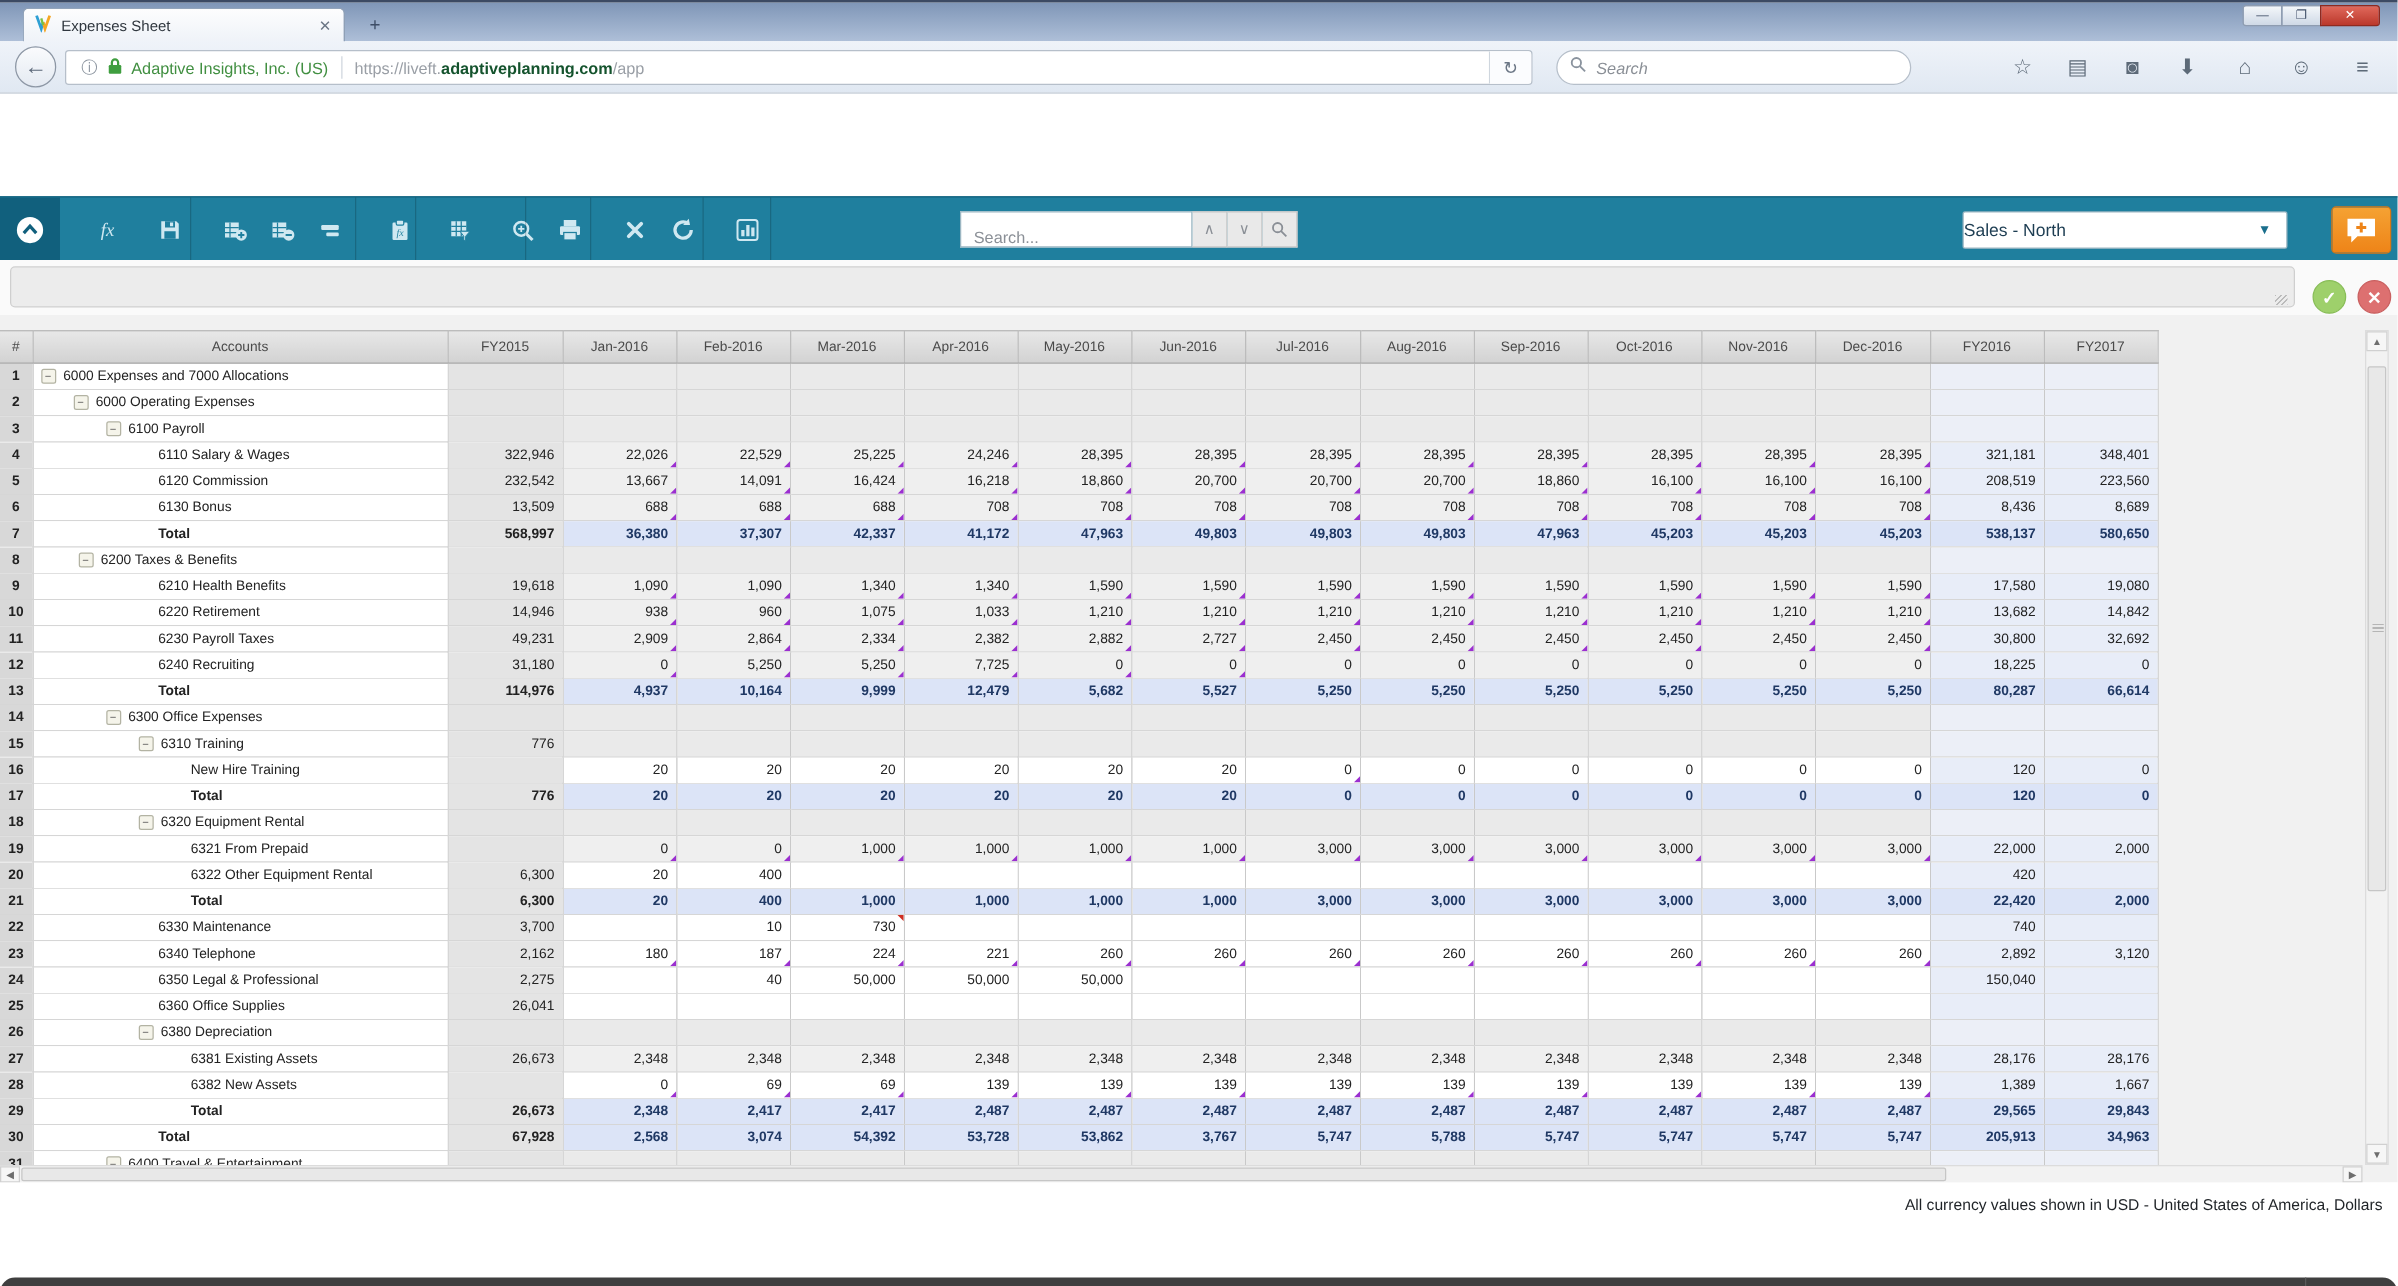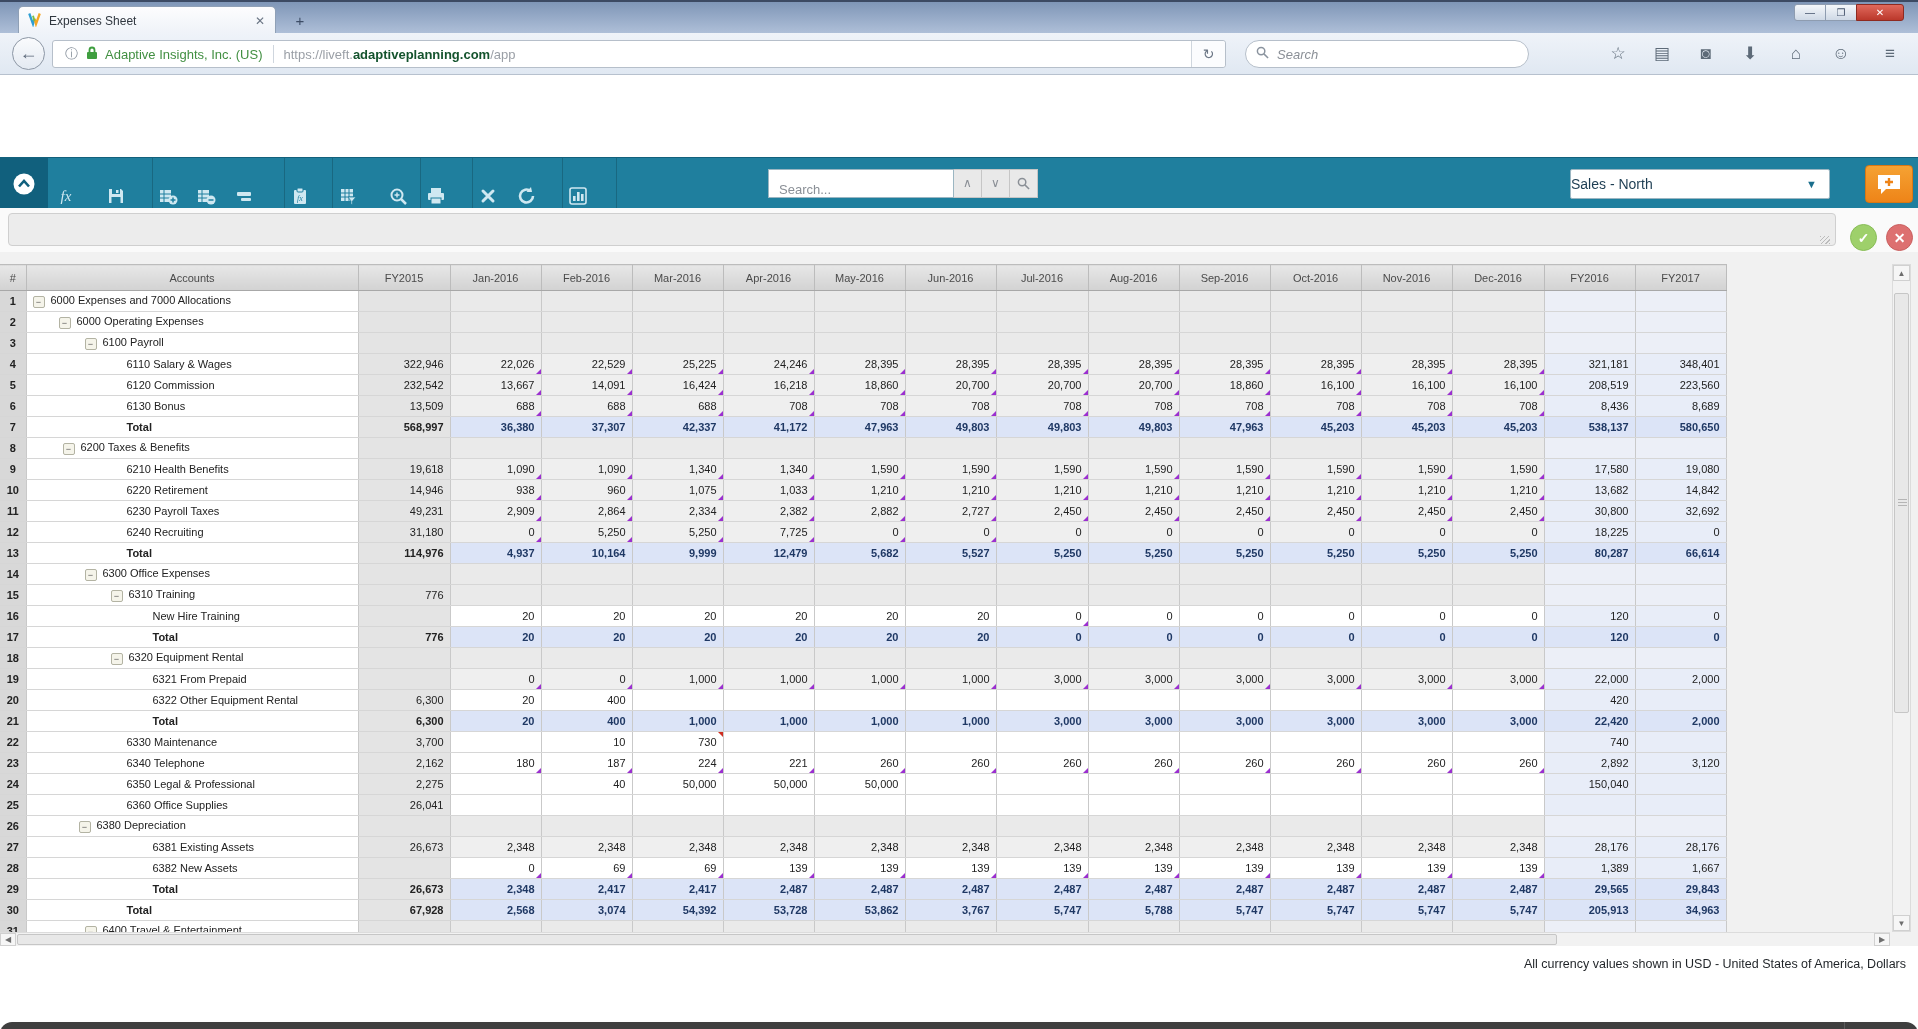--- a/index.html
+++ b/index.html
@@ -64,21 +64,21 @@
   #userbtn { position:absolute; left:1800px; top:105px; width:36px; height:31px; border:1px solid #b9bec4; border-radius:2px 0 0 2px; background:#fff; text-align:center; }
   #usercaret { position:absolute; left:1835px; top:105px; width:20px; height:31px; border:1px solid #b9bec4; border-left:none; border-radius:0 2px 2px 0; background:#fff; color:#4a4f55; font-size:9px; text-align:center; line-height:29px; }
   #userbadge { position:absolute; left:1794px; top:96px; min-width:17px; height:17px; background:#e87a22; color:#fff;
     font-size:11px; font-weight:bold; text-align:center; line-height:17px; border-radius:2px; padding:0 2px; }
   #helpbtn { position:absolute; left:1868px; top:105px; width:31px; height:31px; border:1px solid #b9bec4; border-radius:2px;
     background:#fff; color:#6d7378; font-size:19px; font-weight:bold; text-align:center; line-height:29px; }
 
   
   #toolbar { position:absolute; left:0; top:157px; width:1918px; height:51px; background:#1f7f9e; border-top:1px solid #13617c; }
   #tb-first { position:absolute; left:0; top:0; width:48px; height:51px; background:#11607d; display:flex; align-items:center; justify-content:center; }
-  .tbtn { position:absolute; top:12px; height:51px; width:40px; display:flex; align-items:center; justify-content:flex-start; }
+  .tbtn { position:absolute; top:0; height:51px; width:40px; display:flex; align-items:center; justify-content:flex-end; }
   .tbtn svg { display:block; }
   .tsep { position:absolute; top:0; width:1px; height:51px; background:rgba(0,0,0,0.18); }
   .tsep:after { content:""; }
   #tb-search { position:absolute; left:768px; top:11px; width:186px; height:29px; background:#fff; border:1px solid #9bb6c2;
     display:flex; align-items:flex-end; }
   #tb-search .ph { color:#8a8f96; font-size:13px; margin-left:10px; }
   .tb-sbtn { position:absolute; top:11px; width:28px; height:29px; background:#e9e9e9; border:1px solid #c6c6c6; border-left:none;
     color:#8a8f96; text-align:center; line-height:27px; font-size:12px; }
   #levelbox { position:absolute; left:1570px; top:11px; width:260px; height:30px; background:#fff; border:1px solid #9bb6c2;
     border-radius:2px; display:flex; align-items:center; }
@@ -894,21 +894,21 @@
             <td class="c-m"></td>
             <td class="c-m"></td>
             <td class="c-m"></td>
             <td class="c-m"></td>
             <td class="c-m"></td>
             <td class="c-fy"></td>
             <td class="c-fy"></td>
           </tr>
           <tr class="r-group">
             <td class="c-num">26</td>
-            <td class="c-acct" style="padding-left:52px"><span class="collapse-btn">−</span><span>6380 Depreciation</span></td>
+            <td class="c-acct" style="padding-left:84px"><span class="collapse-btn">−</span><span>6380 Depreciation</span></td>
             <td class="c-fy15"></td>
             <td class="c-m"></td>
             <td class="c-m"></td>
             <td class="c-m"></td>
             <td class="c-m"></td>
             <td class="c-m"></td>
             <td class="c-m"></td>
             <td class="c-m"></td>
             <td class="c-m"></td>
             <td class="c-m"></td>

